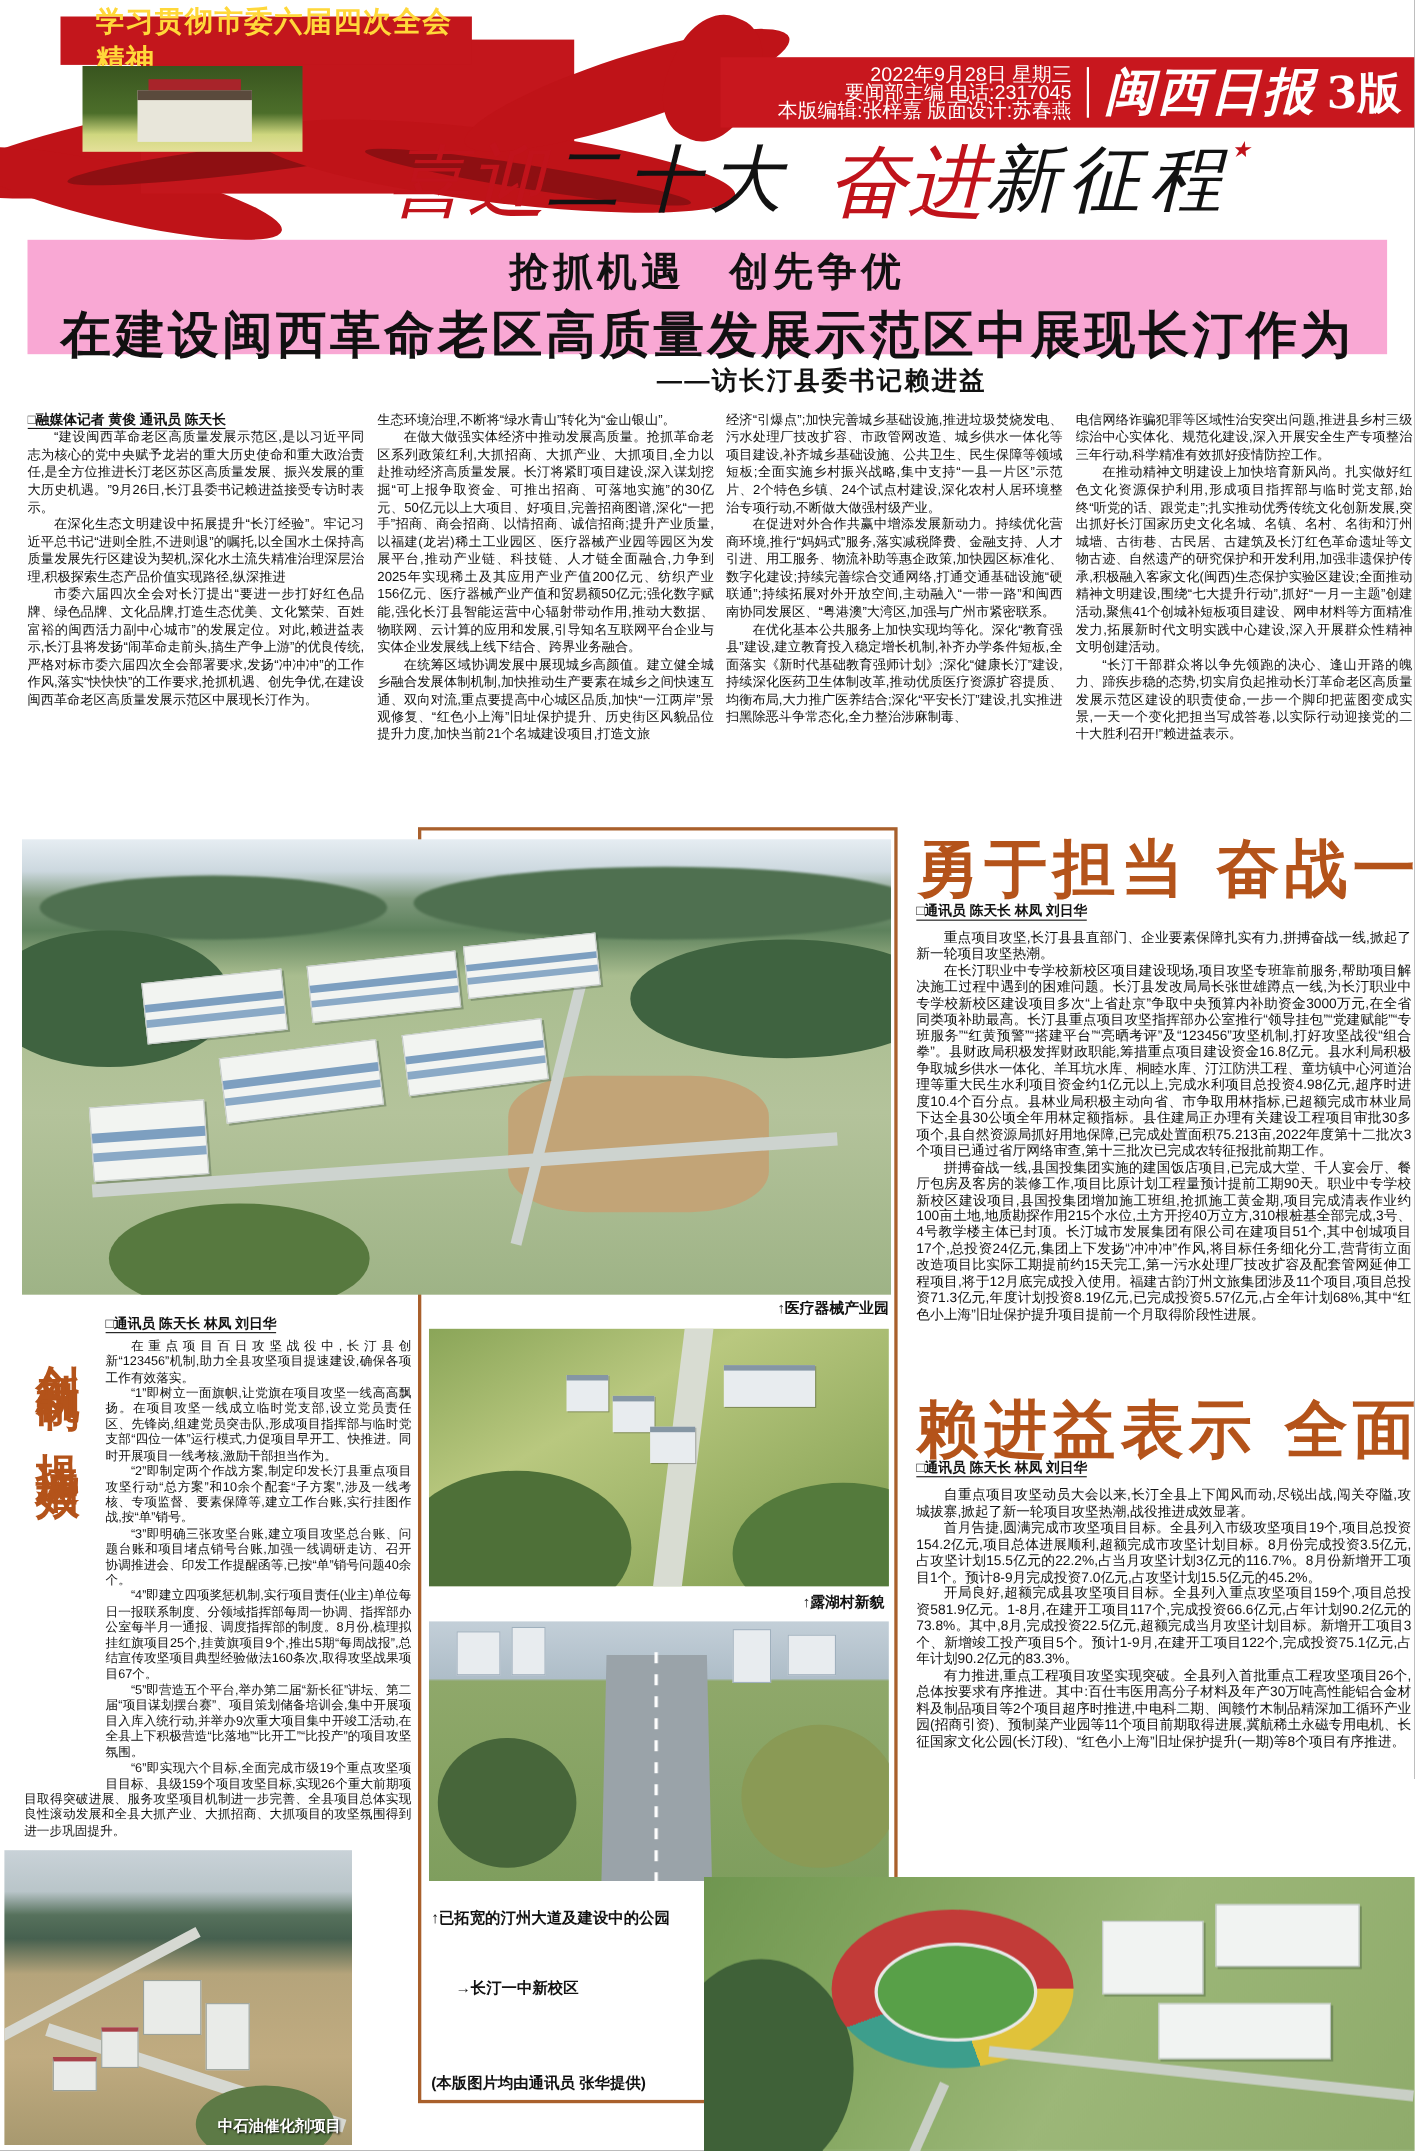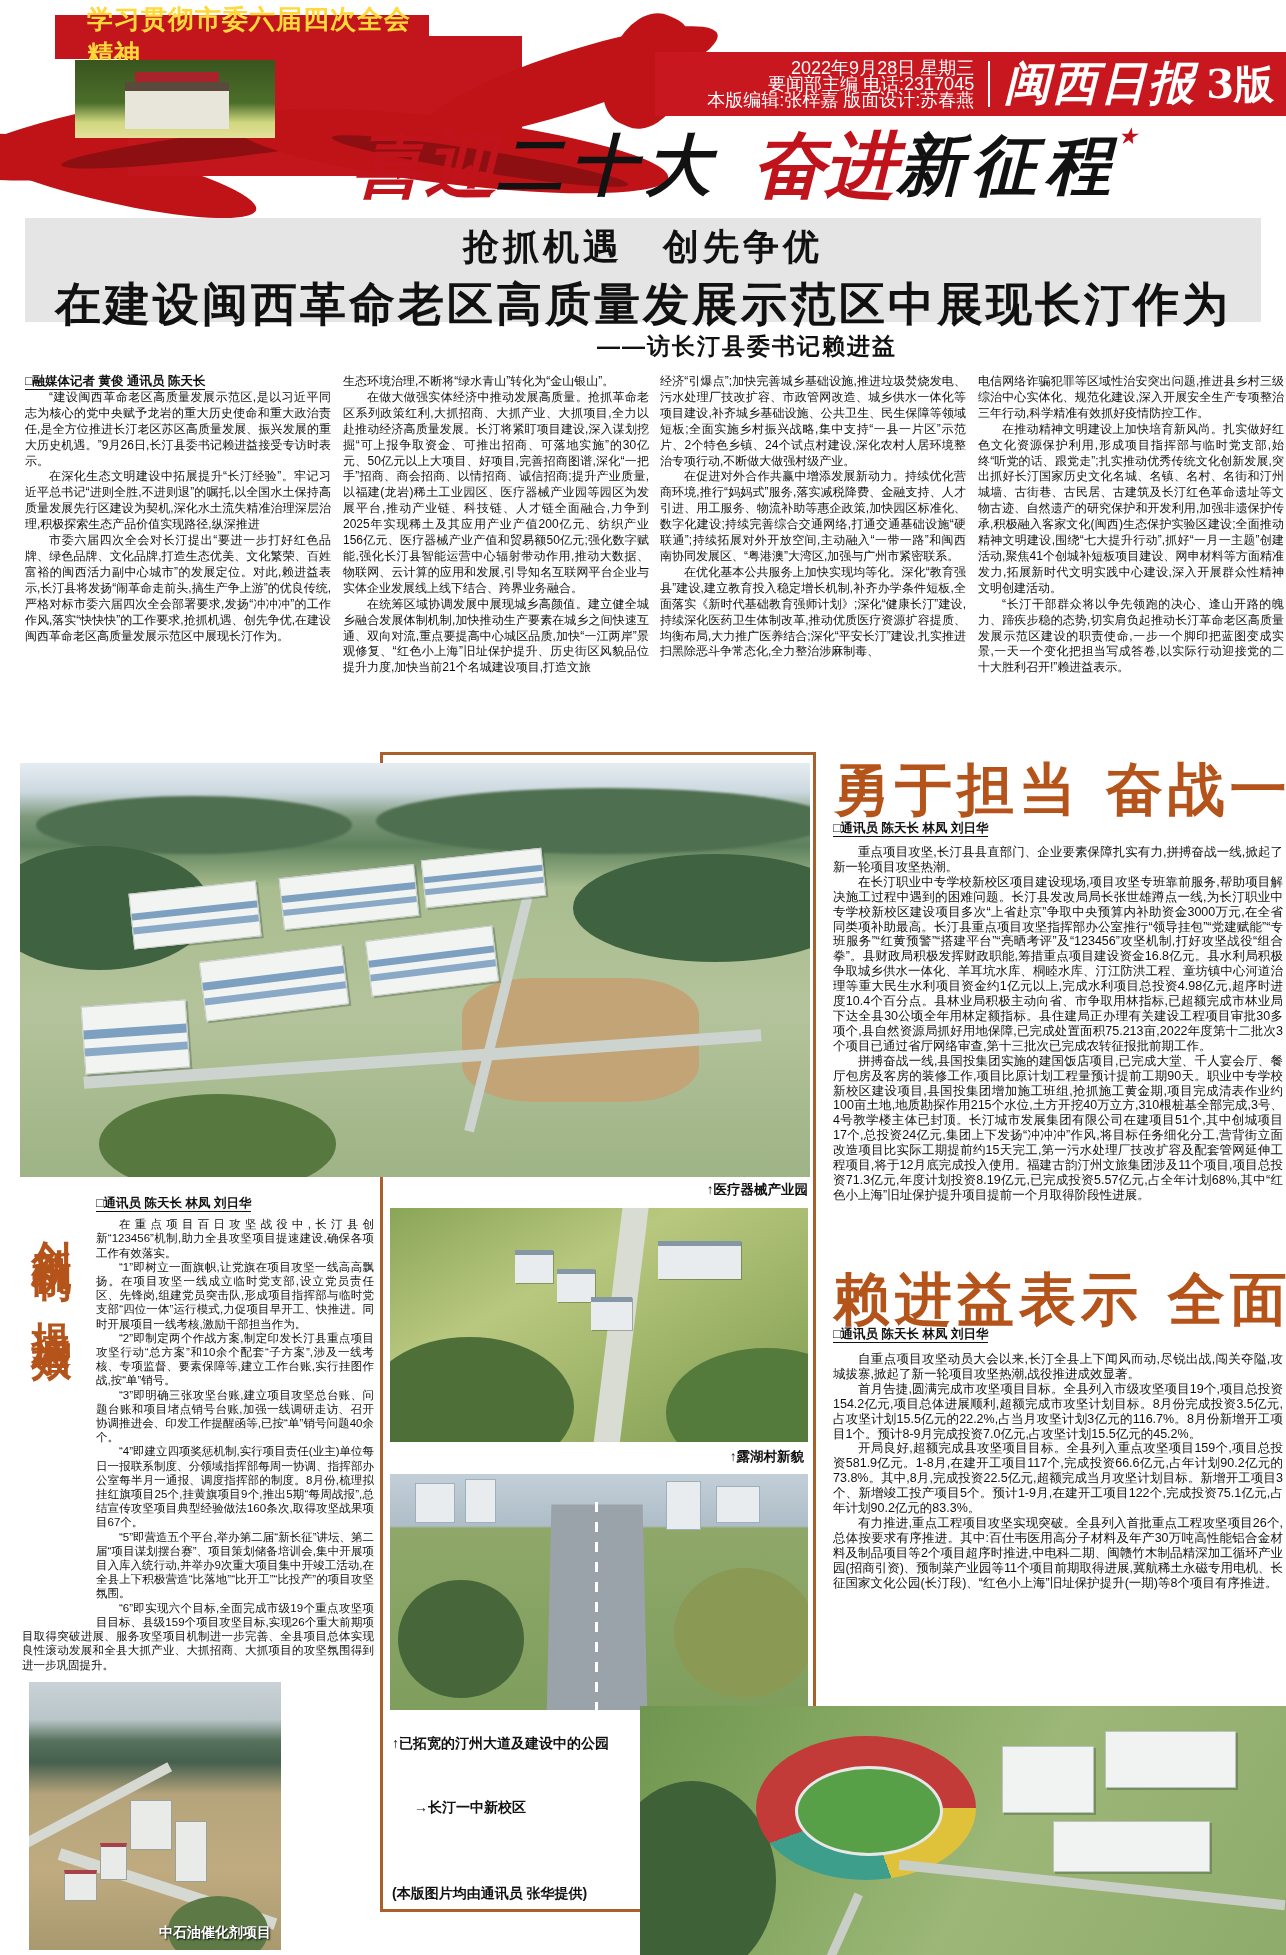--- a/index.html
+++ b/index.html
@@ -22,28 +22,28 @@
   .banner-photo{left:75px;top:60px;width:200px;height:78px;background:linear-gradient(180deg,#39551f 0%,#4c6e2a 55%,#cfd77f 80%,#e5e09a 100%);overflow:hidden;}
   .bp-building{position:absolute;left:25%;bottom:12%;width:52%;height:48%;background:#e8e6da;border-top:9px solid #5a4a3c;}
   .bp-banner{position:absolute;left:30%;top:16%;width:42%;height:12%;background:#a8242a;}
   
   .masthead{left:655px;top:52px;width:631px;height:64px;background:#c8171e;display:flex;align-items:center;justify-content:flex-end;color:#fff;}
   .mh-info{text-align:right;font-size:18px;line-height:16px;margin-right:14px;white-space:nowrap;}
   .mh-div{width:2px;height:46px;background:#fff;margin-right:14px;}
   .mh-name{font-family:"DejaVu Serif",serif;font-weight:bold;font-size:46px;font-style:italic;letter-spacing:2px;margin-right:10px;}
   .mh-page{font-weight:bold;font-size:40px;margin-right:12px;font-family:"DejaVu Serif",serif;}
   
-  .slogan{left:330px;top:118px;width:830px;height:96px;display:flex;align-items:center;justify-content:center;
-          font-family:"DejaVu Serif",serif;font-weight:bold;font-style:italic;white-space:nowrap;}
+  .slogan{left:330px;top:118px;width:830px;height:96px;display:flex;justify-content:center;
+          font-family:"DejaVu Serif",serif;font-weight:normal;font-style:italic;white-space:nowrap;}
   .slogan .red{color:#c0131b;font-size:72px;}
   .slogan .blk{color:#121212;font-size:66px;letter-spacing:8px;}
   .slogan .gap{width:34px;}
   .slogan .star{color:#c0131b;font-size:20px;align-self:flex-start;margin-top:6px;}
   
-  .headline-box{left:25px;top:218px;width:1236px;height:104px;background:#e5e5e5;text-align:center;}
+  .headline-box{left:25px;top:218px;width:1236px;height:104px;background:#f9a8d4;text-align:center;}
   .kicker{font-size:36px;font-weight:bold;letter-spacing:4px;margin-top:5px;}
   .mainhead{font-size:46px;font-weight:bold;letter-spacing:3px;margin-top:2px;}
   .subtitle{left:597px;top:331px;font-size:23px;font-weight:600;letter-spacing:2px;}
   
   .col{position:absolute;width:306px;height:356px;font-size:12px;line-height:15.9px;text-align:justify;overflow:hidden;}
   .col p,.rbody p,.lbody p{margin:0;text-indent:2em;}
   p.ni{text-indent:0 !important;}
   .byline{font-weight:bold;font-size:12.5px;margin:0 0 7px 0;text-indent:0;}
   .byline span{border-bottom:1.5px solid #111;padding-bottom:1px;}
   
@@ -64,21 +64,21 @@
   .v-house{position:absolute;background:#e8ecef;border-top:5px solid #8596a4;box-shadow:1px 1px 0 rgba(0,0,0,.25);}
   .road-photo{left:390px;top:1474px;width:418px;height:236px;background:linear-gradient(180deg,#c3cfd8 0%,#aebdc8 22%,#8fa86a 23%,#7f9e5e 100%);}
   .rp-road{position:absolute;left:38%;top:10%;width:23%;height:95%;background:#9aa3a9;transform:perspective(300px) rotateX(8deg);}
   .rp-line{position:absolute;left:49%;top:12%;width:3px;height:90%;background:repeating-linear-gradient(180deg,#fff 0 10px,transparent 10px 20px);}
   .rp-tower{position:absolute;background:#e8ecef;border:1px solid #9fb0bd;}
   .campus-photo{left:640px;top:1706px;width:646px;height:249px;background:linear-gradient(120deg,#6f9650 0%,#86a862 30%,#9cb778 55%,#8fab6b 100%);}
   .stadium{position:absolute;left:18%;top:12%;width:34%;height:58%;border-radius:50%;
      background:conic-gradient(#c23b38 0 90deg,#e0c23a 90deg 160deg,#3d9e8c 160deg 250deg,#c23b38 250deg 360deg);}
   .pitch{position:absolute;left:24%;top:24%;width:22%;height:34%;border-radius:50%;background:#58a048;border:3px solid #e8e8e8;}
   .c-bldg{position:absolute;background:#f1f3f2;border:1px solid #b9c2bb;box-shadow:2px 2px 0 rgba(40,60,40,.3);}
-  .petro-photo{left:29px;top:1682px;width:252px;height:268px;
+  .petro-photo{left:4px;top:1682px;width:316px;height:268px;
      background:linear-gradient(180deg,#c9d2d8 0%,#b9c5c9 14%,#56715c 22%,#46604f 30%,#b5a47b 42%,#c0ab80 70%,#a8996f 100%);}
   .p-unit{position:absolute;background:#e9ebe8;border:1px solid #9aa19a;}
   .p-road{position:absolute;background:#d6d8d2;transform:rotate(-28deg);}
   .photo-cap{position:absolute;font-size:13.5px;font-weight:bold;color:#111;}
   .cap-overlay{position:absolute;right:10px;bottom:8px;color:#fff;font-size:14px;font-weight:bold;text-shadow:1px 1px 2px #000;}
   
   .sec-head{position:absolute;width:450px;text-align:center;color:#b4531a;font-family:"DejaVu Serif",serif;
             font-weight:bold;font-size:57px;letter-spacing:5px;white-space:nowrap;}
   .rbyline{position:absolute;font-weight:bold;font-size:12.5px;}
   .rbyline span{border-bottom:1.5px solid #111;padding-bottom:1px;}

